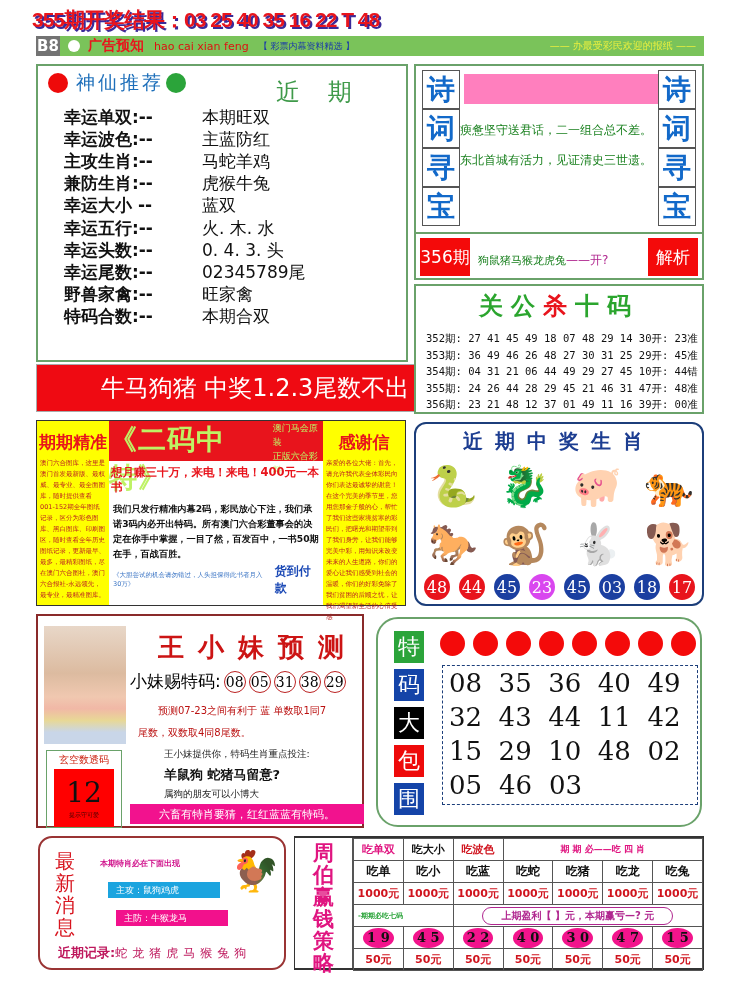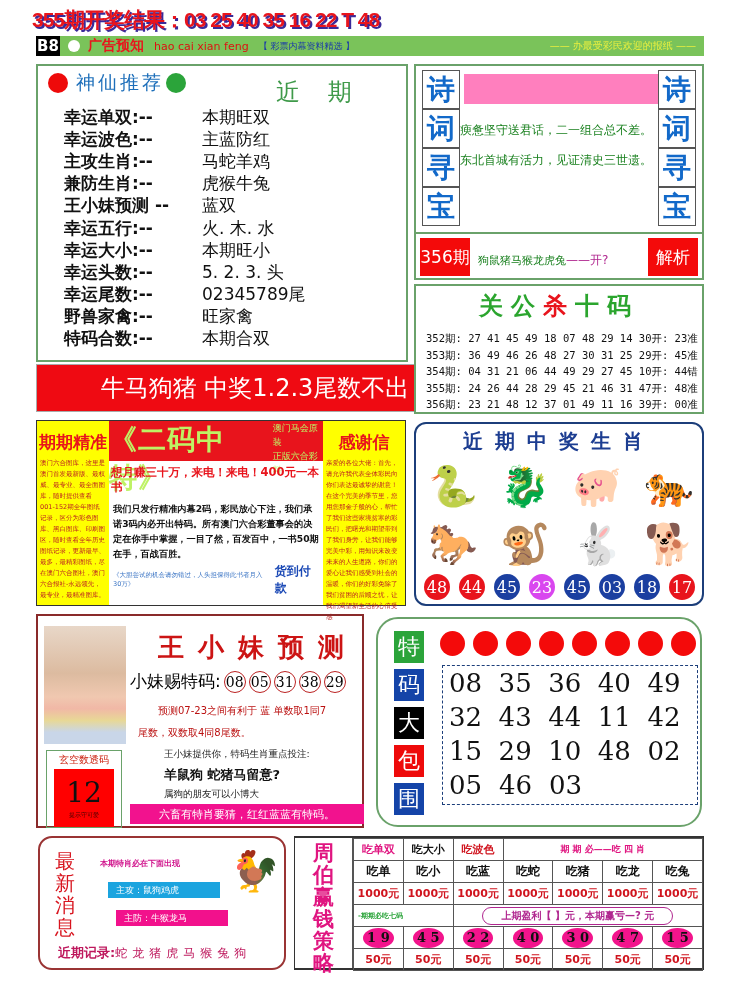--- a/index.html
+++ b/index.html
@@ -1,20 +1,20 @@
 <!DOCTYPE html>
 <html><head>
 <meta charset="utf-8">
 <style>
 *{box-sizing:border-box;margin:0;padding:0}
 body{width:740px;height:1008px;background:#fff;font-family:"DejaVu Sans",sans-serif;position:relative;overflow:hidden}
 .abs{position:absolute}
 .hdr-title{left:32px;top:6px;font-size:21px;font-weight:bold;color:#e8141c;letter-spacing:-1px;text-shadow:2px 2px 0 #3a2a9a;font-family:"Liberation Sans",sans-serif}
 .bar{left:36px;top:36px;width:668px;height:20px;background:#7ac35a;display:flex;align-items:center;font-size:11px}
-.bar .b8{background:#000000;color:#fff;font-weight:bold;font-size:15px;width:24px;height:20px;display:flex;align-items:center;justify-content:center}
+.bar .b8{background:#737373;color:#fff;font-weight:bold;font-size:15px;width:24px;height:20px;display:flex;align-items:center;justify-content:center}
 .bar .dot{width:12px;height:12px;border-radius:50%;background:#fff;margin:0 8px}
 .bar .ad{color:#e8161d;font-weight:bold;font-size:14px;margin-right:10px}
 .bar .pin{color:#d11;font-size:11px;margin-right:10px}
 .bar .sel{color:#1a3aa8;font-size:9px}
 .bar .right{margin-left:auto;color:#e8ef3f;font-size:10px;margin-right:8px}
 .box{border:2px solid #6aa26a;background:#fff}
 .p1{left:36px;top:64px;width:372px;height:298px}
 .p1 .title{position:absolute;left:10px;top:4px;display:flex;align-items:center;font-size:19px;color:#1e6fba;letter-spacing:3px}
 .circ{width:20px;height:20px;border-radius:50%;display:inline-block}
 .p1 .near{position:absolute;left:238px;top:10px;font-size:24px;color:#3f9a4a;letter-spacing:10px}
@@ -115,34 +115,30 @@
       </div>
       <div class="row">
         <span class="k">主攻生肖:--</span>
         <span class="v">马蛇羊鸡</span>
       </div>
       <div class="row">
         <span class="k">兼防生肖:--</span>
         <span class="v">虎猴牛兔</span>
       </div>
       <div class="row">
-        <span class="k">王小妹预测 --</span>
+        <span class="k">幸运大小 --</span>
         <span class="v">蓝双</span>
       </div>
       <div class="row">
         <span class="k">幸运五行:--</span>
         <span class="v">火. 木. 水</span>
       </div>
       <div class="row">
-        <span class="k">幸运大小:--</span>
-        <span class="v">本期旺小</span>
-      </div>
-      <div class="row">
         <span class="k">幸运头数:--</span>
-        <span class="v">5. 2. 3. 头</span>
+        <span class="v">0. 4. 3. 头</span>
       </div>
       <div class="row">
         <span class="k">幸运尾数:--</span>
         <span class="v">02345789尾</span>
       </div>
       <div class="row">
         <span class="k">野兽家禽:--</span>
         <span class="v">旺家禽</span>
       </div>
       <div class="row">

